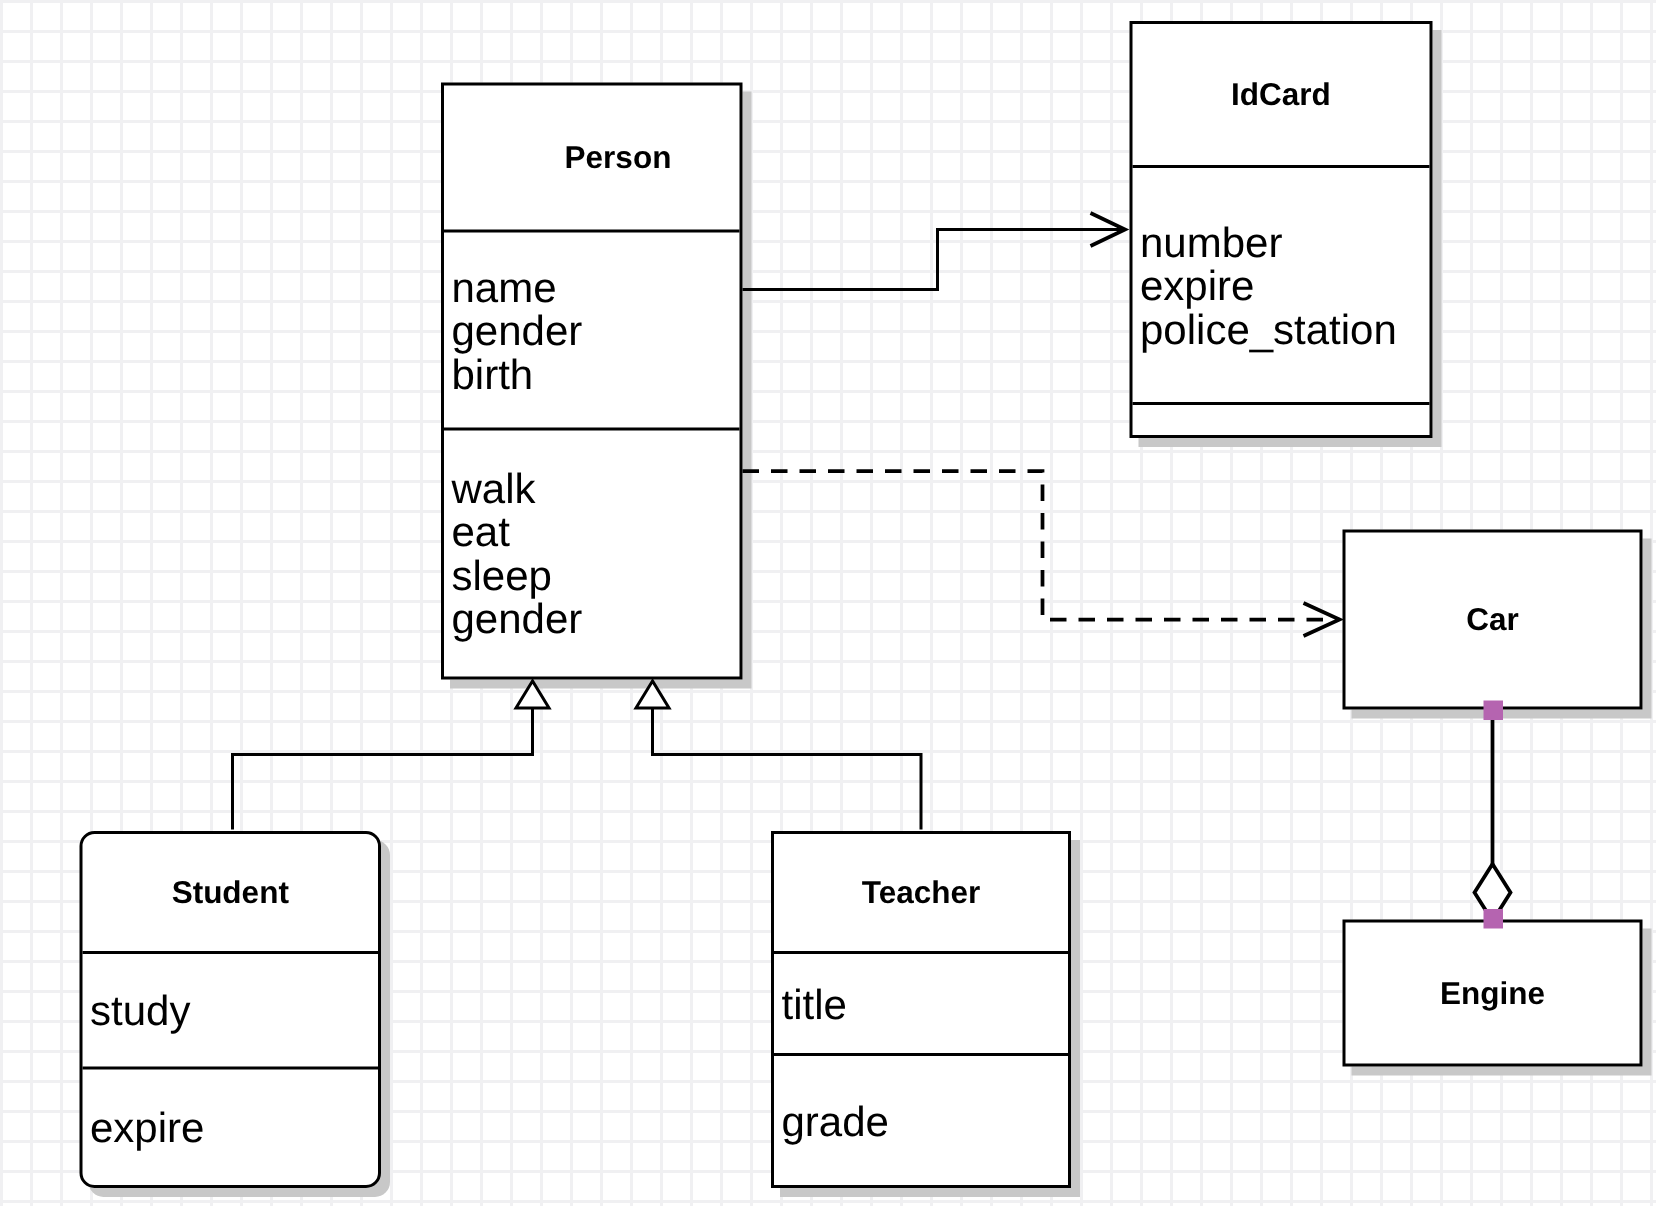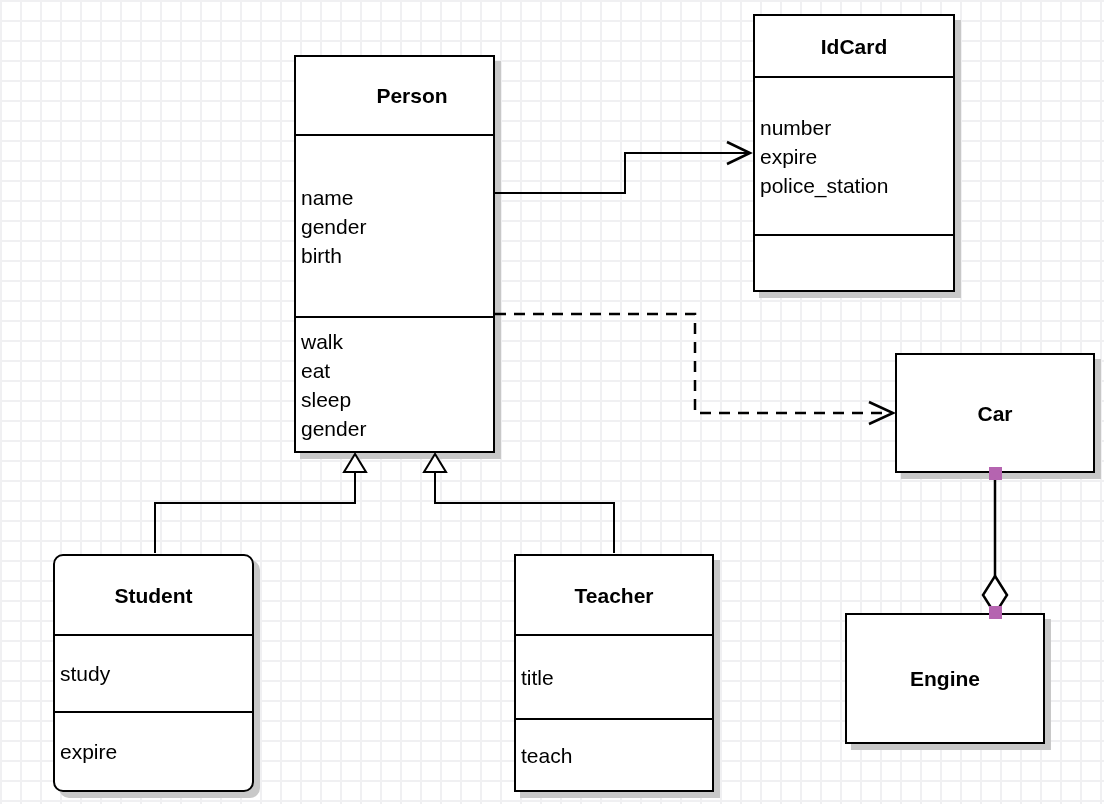--- a/index.html
+++ b/index.html
@@ -19,58 +19,58 @@
     background:#ffffff;
     border:2px solid #000000;
     box-shadow:6px 6px 0 0 #c8c8c8;
     display:flex;
     flex-direction:column;
     color:#000000;
   }
   .sec {
     display:flex;
     align-items:center;
-    font-size:21px;
+    font-size:28px;
     line-height:29px;
     padding-left:5px;
     white-space:pre-line;
     overflow:hidden;
   }
   .sec + .sec { border-top:2px solid #000000; }
   .c-title {
     justify-content:center;
     padding-left:0;
     font-weight:bold;
     font-size:21px;
   }
   
   #person  { left:294px; top:55px;  width:201px; height:398px; }
-  #person .c-title { height:77px;margin-left:35px; }
-  #person .c-attrs { height:182px; }
+  #person .c-title { height:96px;margin-left:35px; }
+  #person .c-attrs { height:132px; }
   #person .c-methods { flex:1; }
   
   #idcard  { left:753px; top:14px;  width:202px; height:278px; }
-  #idcard .c-title { height:60px; }
+  #idcard .c-title { height:94px; }
   #idcard .c-attrs { height:158px; }
   #idcard .c-methods { flex:1; }
   
   #car     { left:895px; top:353px; width:200px; height:120px; }
   #car .c-title { flex:1;text-align:right; }
   
-  #engine  { left:845px; top:613px; width:200px; height:131px; }
+  #engine  { left:895px; top:613px; width:200px; height:98px; }
   #engine .c-title { flex:1; }
   
   #student { left:53px;  top:554px; width:201px; height:238px;border-radius:10px; }
   #student .c-title { height:78px; }
   #student .c-attrs { height:77px; }
   #student .c-methods { flex:1; }
   
   #teacher { left:514px; top:554px; width:200px; height:238px; }
   #teacher .c-title { height:78px; }
-  #teacher .c-attrs { height:84px; }
+  #teacher .c-attrs { height:68px; }
   #teacher .c-methods { flex:1; }
 
   svg.edges {
     position:absolute;
     left:0; top:0;
     width:1104px; height:804px;
     pointer-events:none;
     z-index:3;
   }
 </style>
@@ -108,21 +108,21 @@
 
   <div class="uml-class" id="student">
     <div class="sec c-title">Student</div>
     <div class="sec c-attrs">study</div>
     <div class="sec c-methods">expire</div>
   </div>
 
   <div class="uml-class" id="teacher">
     <div class="sec c-title">Teacher</div>
     <div class="sec c-attrs">title</div>
-    <div class="sec c-methods">teach</div>
+    <div class="sec c-methods">grade</div>
   </div>
 
   <svg class="edges" viewBox="0 0 1104 804">
 
     <path d="M495,193 L625,193 L625,153 L749,153" fill="none" stroke="#000" stroke-width="2"></path>
     <path d="M727,142 L750,153 L727,164" fill="none" stroke="#000" stroke-width="2.5"></path>
 
     <path d="M495,314 L695,314 L695,413 L891,413" fill="none" stroke="#000" stroke-width="2.5" stroke-dasharray="11,8"></path>
     <path d="M869,402 L893,413 L869,424" fill="none" stroke="#000" stroke-width="2.5"></path>
 

